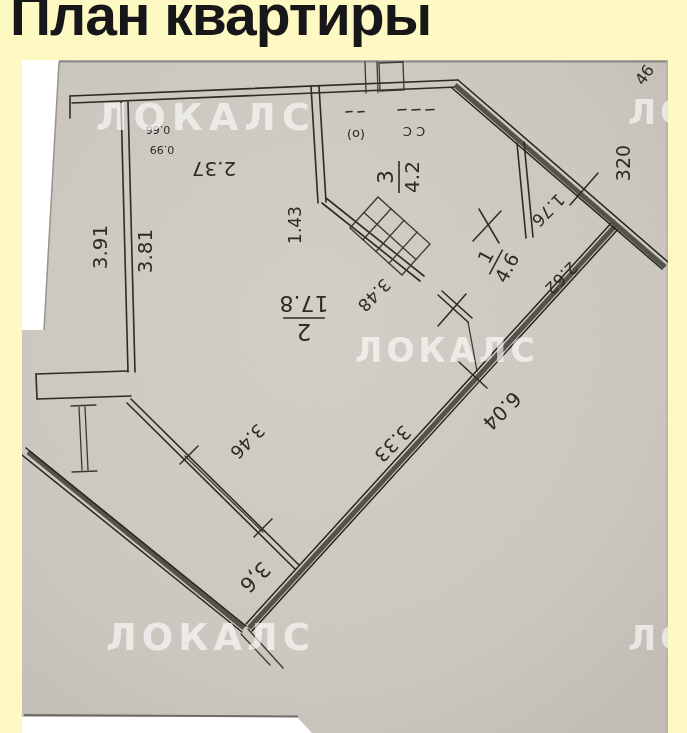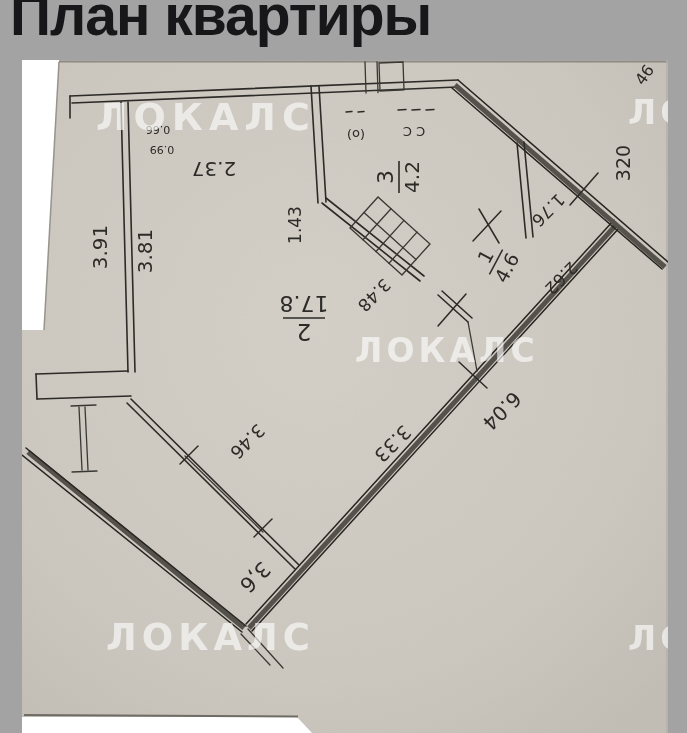--- a/index.html
+++ b/index.html
@@ -1,16 +1,16 @@
 <!DOCTYPE html>
 <html><head>
 <meta charset="utf-8">
 <style>
   html,body{margin:0;padding:0;background:#ffffff;}
-  .page{position:relative;width:687px;height:733px;overflow:hidden;background:#a3a3a3;
+  .page{position:relative;width:687px;height:733px;overflow:hidden;background:#fef9c3;
         font-family:"DejaVu Sans",sans-serif;text-decoration:underline;}
   .title{position:absolute;left:10px;top:-18px;margin:0;
          font-family:"Liberation Sans","DejaVu Sans",sans-serif;
          font-weight:700;font-size:57px;letter-spacing:-1px;color:#17171a;white-space:nowrap;}
   .photo{position:absolute;left:22px;top:60px;}
   .wm{font-family:"DejaVu Sans",sans-serif;font-weight:700;fill:rgba(255,255,255,0.62);}
   .dim{fill:#2d2b27;font-family:"DejaVu Sans",sans-serif;}
   .thin{stroke:#2d2b27;stroke-width:1.6;fill:none;stroke-linecap:round;}
   .thin2{stroke:#3a3833;stroke-width:1.3;fill:none;stroke-linecap:round;}
   .mid{stroke:#55524c;stroke-width:5;fill:none;stroke-linecap:butt;}

